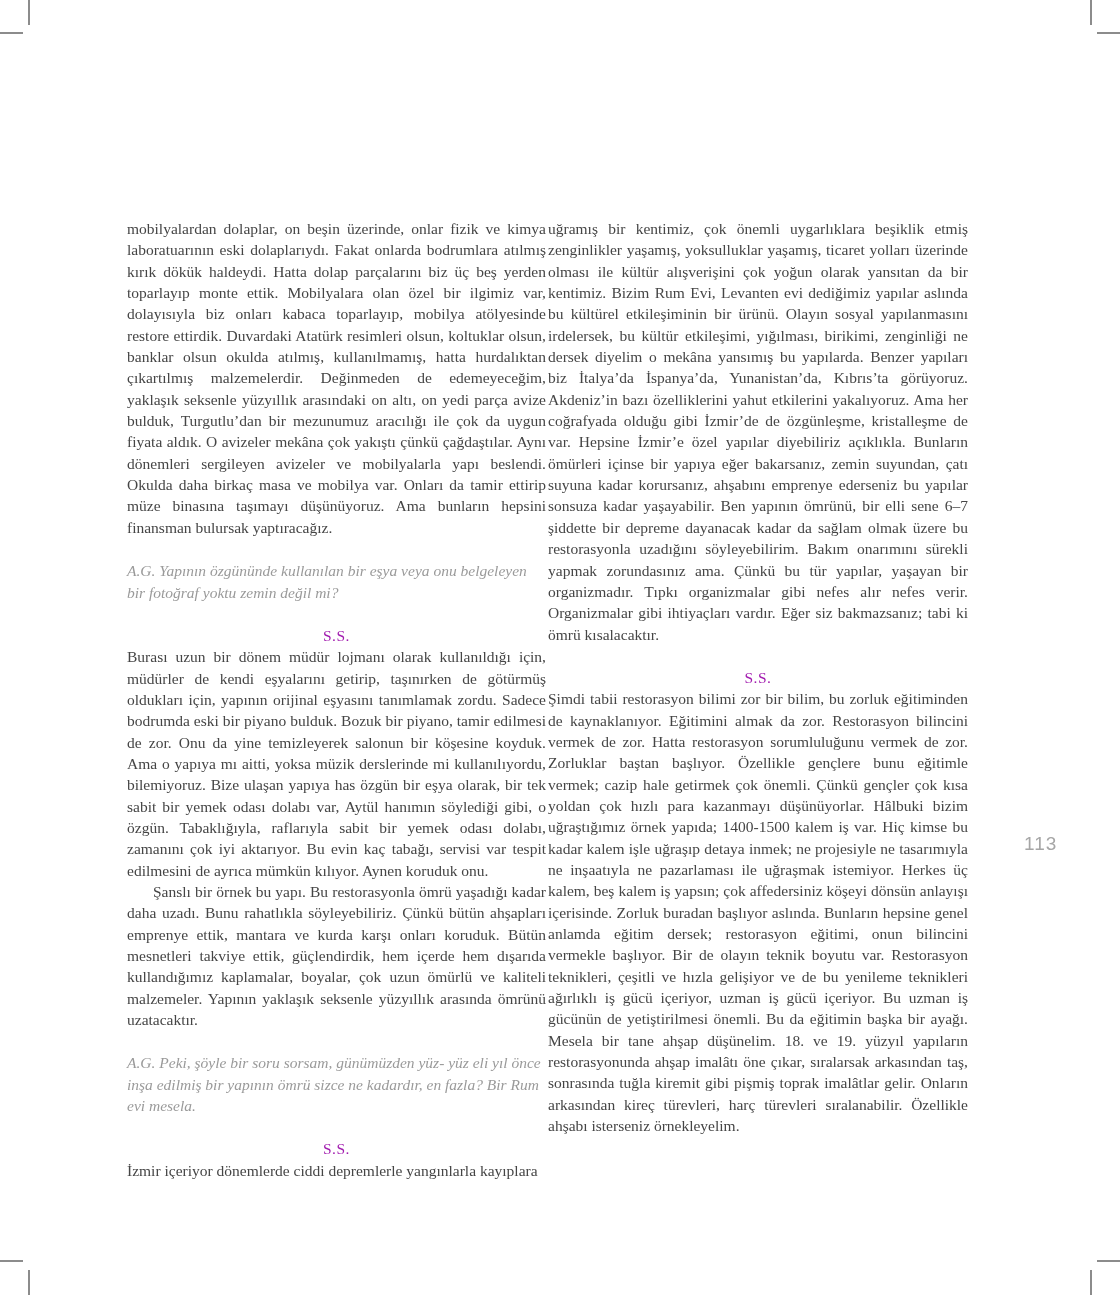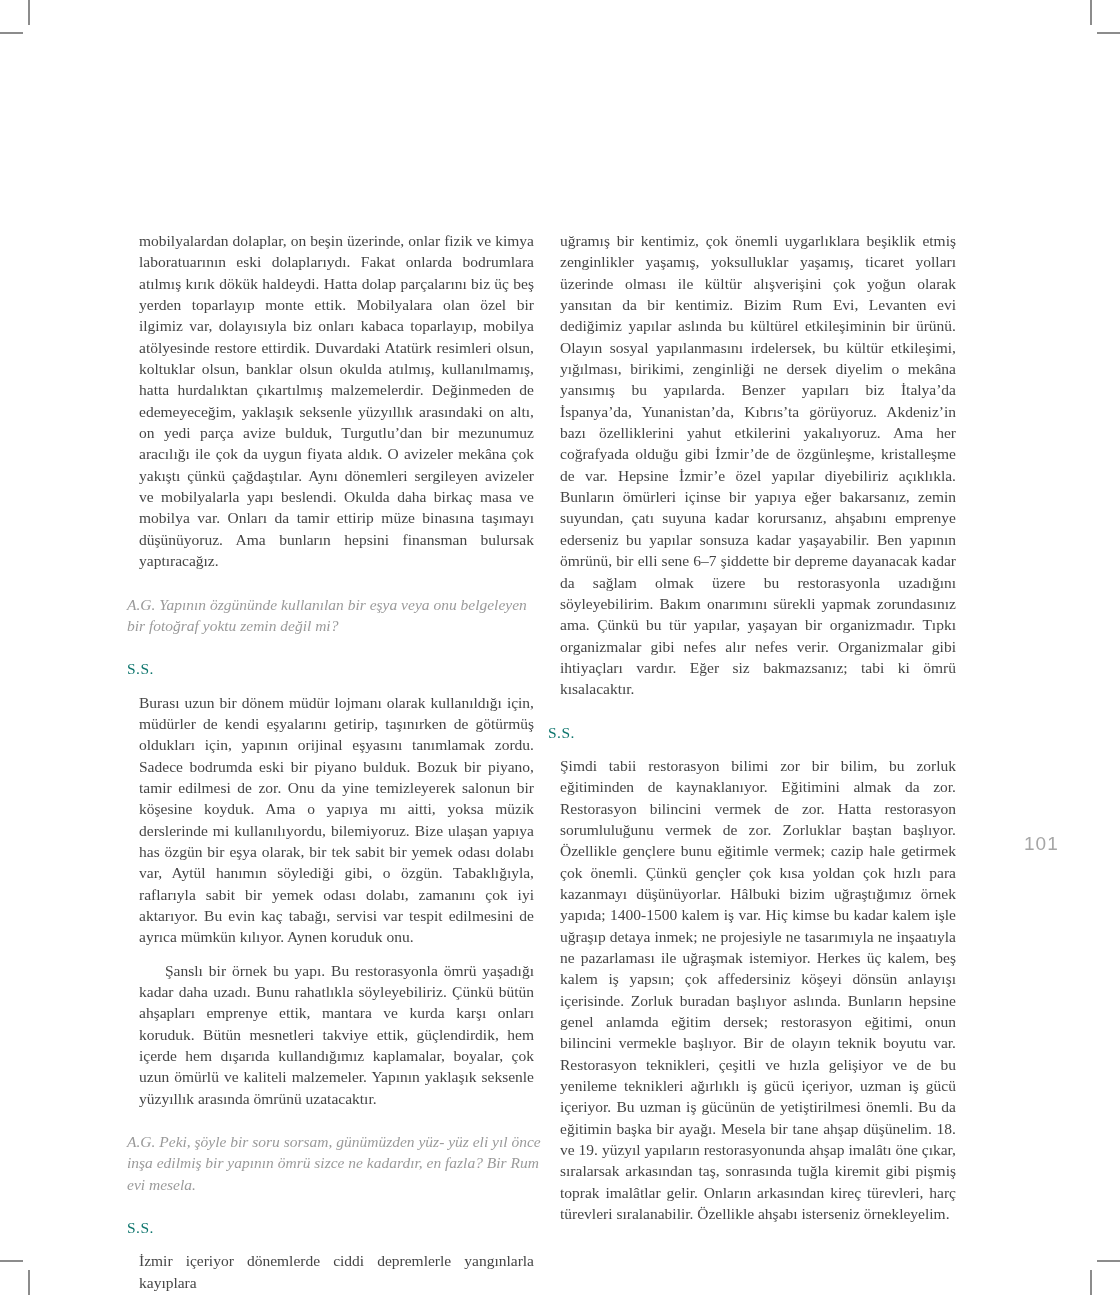--- a/index.html
+++ b/index.html
@@ -45,32 +45,32 @@
   
   .col{
     position:absolute;top:218px;
     font-size:15.5px;line-height:21.35px;
     color:#454545;
     text-align:justify;
   }
   .col-left{left:127px;width:419px;}
   .col-right{left:548px;width:420px;}
 
-  .para{margin:12px;font-family:Liberation Serif, serif;}
+  .para{margin:0;font-family:Liberation Serif, serif;}
   .para.indent{text-indent:26px;}
   .question{
     margin:22px 0 0 0;
     font-style:italic;
     color:#9a9a9a;
     text-align:left;
   }
   .speaker{
     margin:22px 0 0 0;
-    color:#0f766e;
-    text-align:left;
+    color:#a21caf;
+    text-align:center;
     letter-spacing:.5px;
   }
 
   
   .page-number{
     position:absolute;left:1024px;top:833px;
     font-family:"Liberation Sans", sans-serif;
     font-size:19px;color:#a6a6a6;
     letter-spacing:1px;
   }
@@ -100,15 +100,15 @@
     <p class="speaker">S.S.</p>
     <p class="para">İzmir içeriyor dönemlerde ciddi depremlerle yangınlarla kayıplara</p>
   </div>
 
   <div class="col col-right">
     <p class="para">uğramış bir kentimiz, çok önemli uygarlıklara beşiklik etmiş zenginlikler yaşamış, yoksulluklar yaşamış, ticaret yolları üzerinde olması ile kültür alışverişini çok yoğun olarak yansıtan da bir kentimiz. Bizim Rum Evi, Levanten evi dediğimiz yapılar aslında bu kültürel etkileşiminin bir ürünü. Olayın sosyal yapılanmasını irdelersek, bu kültür etkileşimi, yığılması, birikimi, zenginliği ne dersek diyelim o mekâna yansımış bu yapılarda. Benzer yapıları biz İtalya’da İspanya’da, Yunanistan’da, Kıbrıs’ta görüyoruz. Akdeniz’in bazı özelliklerini yahut etkilerini yakalıyoruz. Ama her coğrafyada olduğu gibi İzmir’de de özgünleşme, kristalleşme de var. Hepsine İzmir’e özel yapılar diyebiliriz açıklıkla. Bunların ömürleri içinse bir yapıya eğer bakarsanız, zemin suyundan, çatı suyuna kadar korursanız, ahşabını emprenye ederseniz bu yapılar sonsuza kadar yaşayabilir. Ben yapının ömrünü, bir elli sene 6–7 şiddette bir depreme dayanacak kadar da sağlam olmak üzere bu restorasyonla uzadığını söyleyebilirim. Bakım onarımını sürekli yapmak zorundasınız ama. Çünkü bu tür yapılar, yaşayan bir organizmadır. Tıpkı organizmalar gibi nefes alır nefes verir. Organizmalar gibi ihtiyaçları vardır. Eğer siz bakmazsanız; tabi ki ömrü kısalacaktır.</p>
     <p class="speaker">S.S.</p>
     <p class="para">Şimdi tabii restorasyon bilimi zor bir bilim, bu zorluk eğitiminden de kaynaklanıyor. Eğitimini almak da zor. Restorasyon bilincini vermek de zor. Hatta restorasyon sorumluluğunu vermek de zor. Zorluklar baştan başlıyor. Özellikle gençlere bunu eğitimle vermek; cazip hale getirmek çok önemli. Çünkü gençler çok kısa yoldan çok hızlı para kazanmayı düşünüyorlar. Hâlbuki bizim uğraştığımız örnek yapıda; 1400-1500 kalem iş var. Hiç kimse bu kadar kalem işle uğraşıp detaya inmek; ne projesiyle ne tasarımıyla ne inşaatıyla ne pazarlaması ile uğraşmak istemiyor. Herkes üç kalem, beş kalem iş yapsın; çok affedersiniz köşeyi dönsün anlayışı içerisinde. Zorluk buradan başlıyor aslında. Bunların hepsine genel anlamda eğitim dersek; restorasyon eğitimi, onun bilincini vermekle başlıyor. Bir de olayın teknik boyutu var. Restorasyon teknikleri, çeşitli ve hızla gelişiyor ve de bu yenileme teknikleri ağırlıklı iş gücü içeriyor, uzman iş gücü içeriyor. Bu uzman iş gücünün de yetiştirilmesi önemli. Bu da eğitimin başka bir ayağı. Mesela bir tane ahşap düşünelim. 18. ve 19. yüzyıl yapıların restorasyonunda ahşap imalâtı öne çıkar, sıralarsak arkasından taş, sonrasında tuğla kiremit gibi pişmiş toprak imalâtlar gelir. Onların arkasından kireç türevleri, harç türevleri sıralanabilir. Özellikle ahşabı isterseniz örnekleyelim.</p>
   </div>
 
-  <div class="page-number">101</div>
+  <div class="page-number">113</div>
 
 </div>
 
 </body></html>

